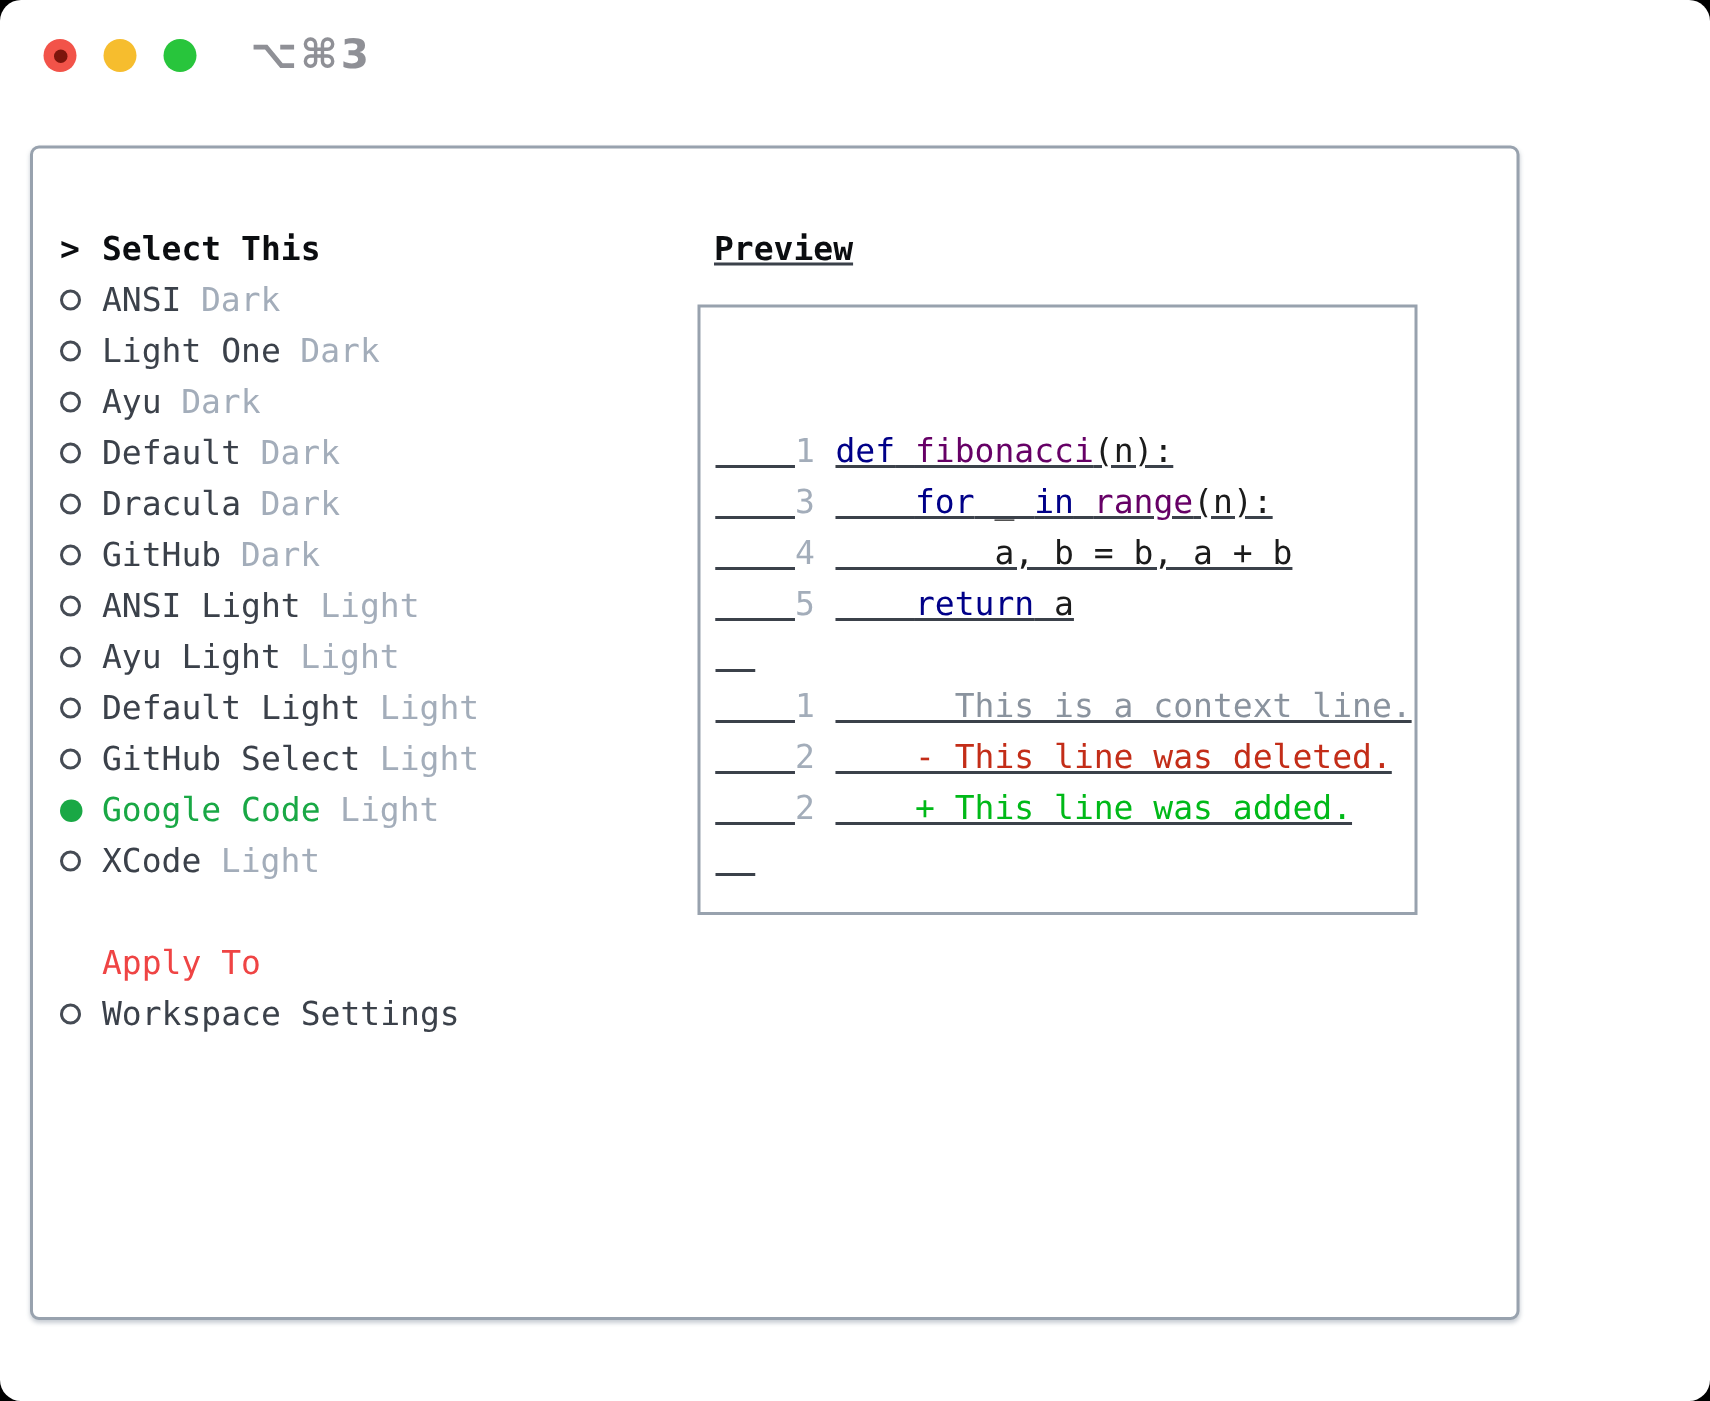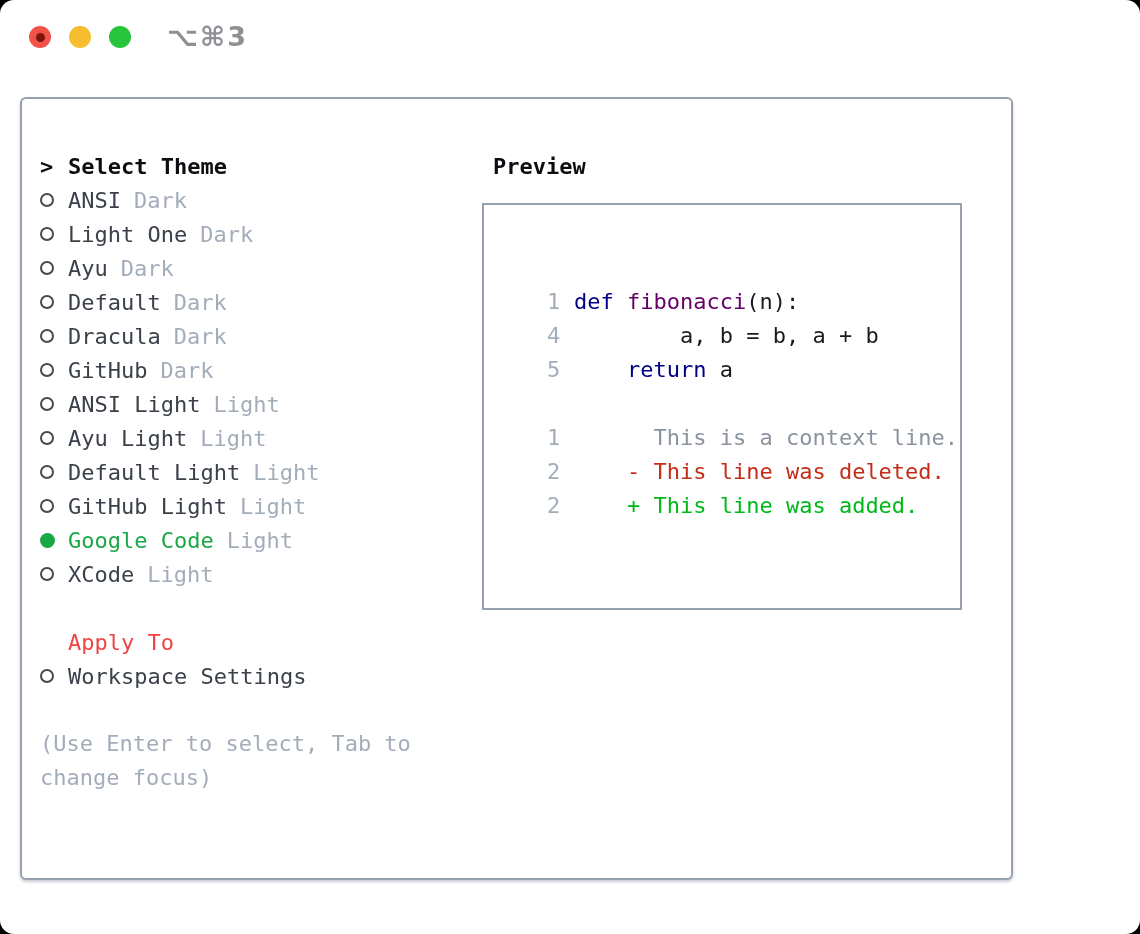--- a/index.html
+++ b/index.html
@@ -30,21 +30,21 @@
     font-family:"DejaVu Sans","Liberation Sans",sans-serif;
     font-weight:bold;font-size:27px;letter-spacing:2px;color:var(--shortcut-gray);
   }
   
   .panel{
     position:absolute;left:20px;top:97px;width:993px;height:783px;box-sizing:border-box;
     border:2px solid var(--panel-border);border-radius:6px;background:var(--window-bg);
     box-shadow:0 2px 3px rgba(130,142,158,.45);
   }
   .left-col{position:absolute;left:18px;top:50px;width:412px;}
-  .right-col{position:absolute;left:460px;top:50px;}
+  .right-col{position:absolute;left:443px;top:50px;text-decoration:underline;}
   .row{height:34px;display:flex;align-items:center;}
   .row.spacer{height:34px;}
   .bullet{flex:0 0 28px;width:28px;display:flex;align-items:center;}
   .row.option .bullet::before{
     content:"";width:10px;height:10px;border:2.5px solid #454b54;border-radius:50%;
   }
   .row.option.selected .bullet::before{
     width:15px;height:15px;border:none;background:var(--accent-green);
   }
   .row.option.selected .name{color:var(--accent-green);}
@@ -84,21 +84,21 @@
     <span class="light yellow"></span>
     <span class="light green"></span>
     <span class="shortcut">⌥⌘3</span>
   </div>
 
   <div class="panel">
 
     <div class="left-col">
       <div class="row">
         <span class="bullet prefix">&gt;</span>
-        <span class="htext">Select Theme</span>
+        <span class="htext">Select This</span>
       </div>
 
       <div id="theme-rows">
   <div class="row option">
     <span class="bullet"></span>
     <span class="name">ANSI</span>
     <span class="variant">Dark</span>
   </div>
 
   <div class="row option">
@@ -144,21 +144,21 @@
   </div>
 
   <div class="row option">
     <span class="bullet"></span>
     <span class="name">Default Light</span>
     <span class="variant">Light</span>
   </div>
 
   <div class="row option">
     <span class="bullet"></span>
-    <span class="name">GitHub Light</span>
+    <span class="name">GitHub Select</span>
     <span class="variant">Light</span>
   </div>
 
   <div class="row option selected">
     <span class="bullet"></span>
     <span class="name">Google Code</span>
     <span class="variant">Light</span>
   </div>
 
   <div class="row option">
@@ -179,34 +179,36 @@
 
   <div class="row option">
     <span class="bullet"></span>
     <span class="name">Workspace Settings</span>
 
   </div>
 </div>
 
       <div class="row spacer"></div>
 
-      <div class="help">(Use Enter to select, Tab to change focus)</div>
     </div>
 
     <div class="right-col">
       <div class="row pv-heading">
         <span class="htext">Preview</span>
       </div>
       <div class="preview-box">
         <div id="code-lines">
   <div class="pline">
     <span class="lnum">1</span><span class="lcontent"><span class="tok-kw">def</span><span class="tok-pl"> </span><span class="tok-fn">fibonacci</span><span class="tok-pl">(n):</span></span>
   </div>
 
 
+  <div class="pline">
+    <span class="lnum">3</span><span class="lcontent"><span class="tok-pl">    </span><span class="tok-kw">for</span><span class="tok-pl"> _ </span><span class="tok-kw">in</span><span class="tok-pl"> </span><span class="tok-fn">range</span><span class="tok-pl">(n):</span></span>
+  </div>
 
   <div class="pline">
     <span class="lnum">4</span><span class="lcontent"><span class="tok-pl">        a, b = b, a + b</span></span>
   </div>
 
   <div class="pline">
     <span class="lnum">5</span><span class="lcontent"><span class="tok-pl">    </span><span class="tok-kw">return</span><span class="tok-pl"> a</span></span>
   </div>
 </div>
         <div id="diff-lines" class="diff-block">

